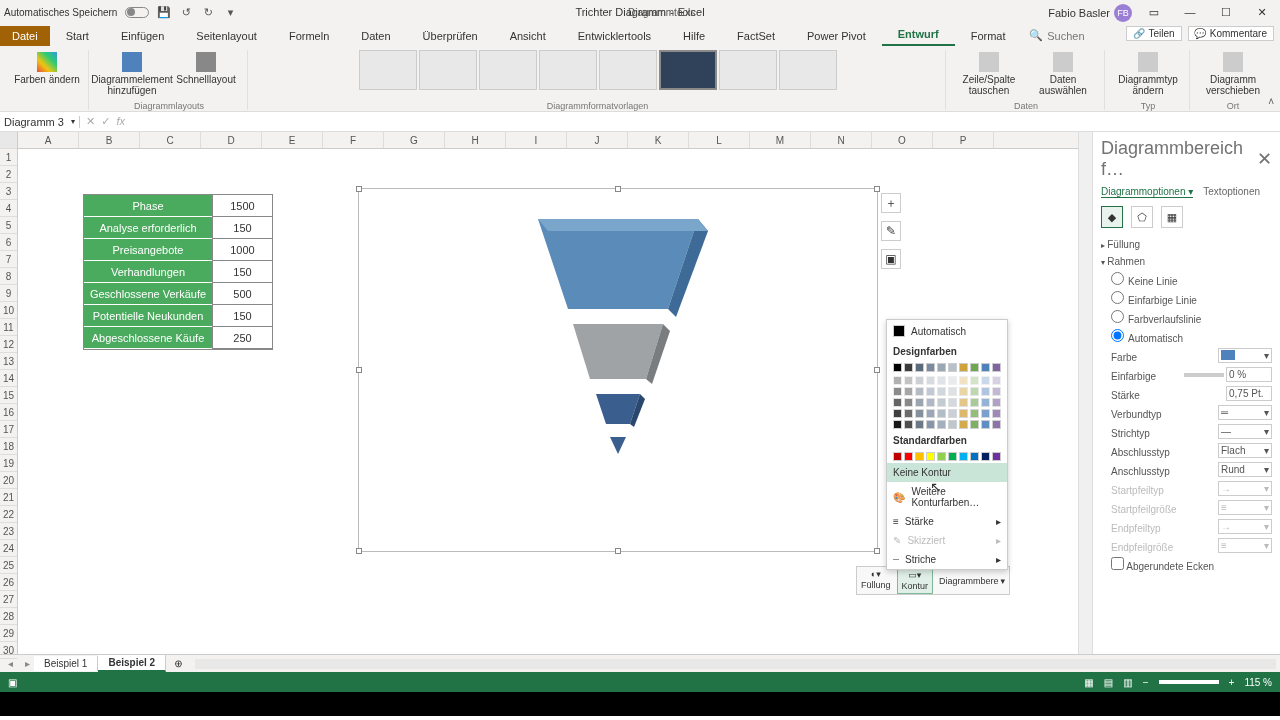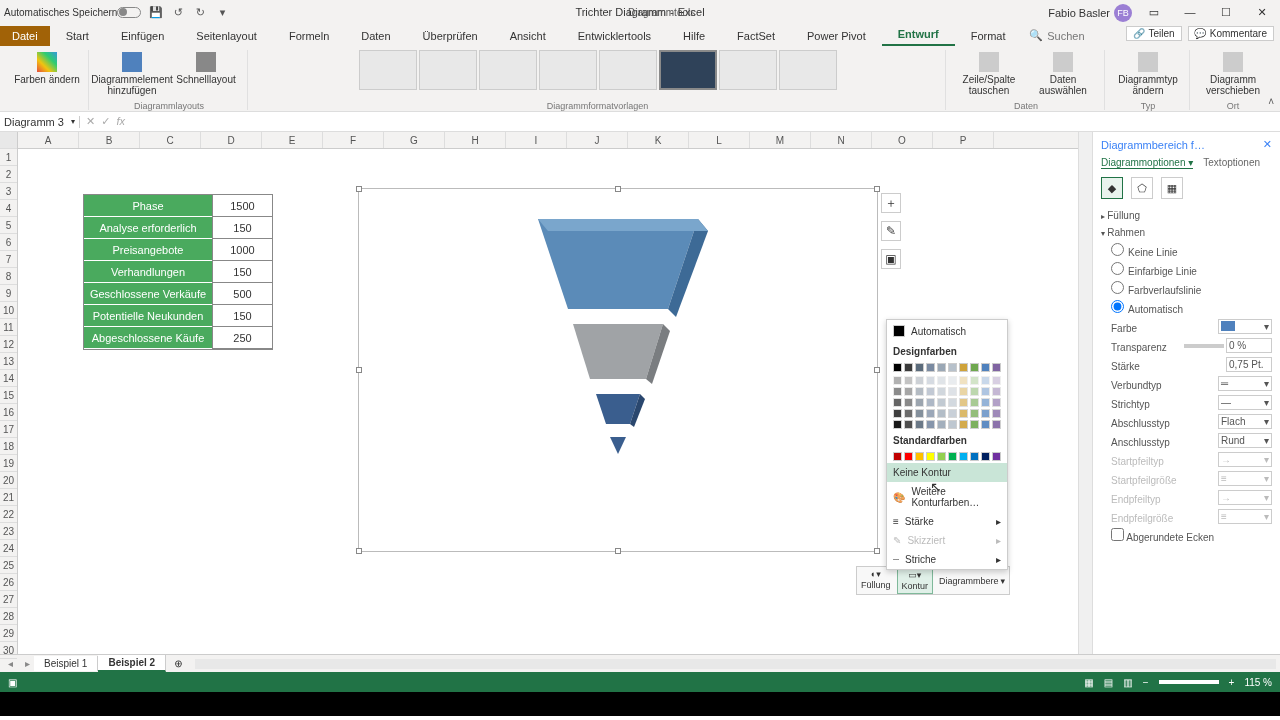--- a/index.html
+++ b/index.html
@@ -1,21 +1,21 @@
 <!DOCTYPE html>
 <html><head>
 <meta charset="utf-8">
 <style>
 * { box-sizing: border-box; margin: 0; padding: 0; font-family: "Segoe UI", Tahoma, sans-serif; }
 body { background: #fff; font-size: 11px; color: #333; width: 1280px; height: 720px; overflow: hidden; position: relative; }
 
 
 .titlebar { height: 24px; background: #f3f2f1; display: flex; align-items: center; padding: 0 4px; position: relative; }
 .titlebar .left { display: flex; align-items: center; gap: 8px; }
-.titlebar .autosave { display: flex; align-items: center; gap: 0; font-size: 10px; }
+.titlebar .autosave { display: flex; align-items: center; gap: 8px; font-size: 10px; }
 .toggle { width: 24px; height: 11px; border: 1px solid #888; border-radius: 6px; position: relative; display: inline-block; }
 .toggle::after { content: ''; position: absolute; left: 1px; top: 0px; width: 8px; height: 8px; background: #888; border-radius: 50%; }
 .qat-icon { width: 14px; height: 14px; display: inline-flex; align-items: center; justify-content: center; font-size: 11px; color: #555; }
 .titlebar .center { position: absolute; left: 50%; transform: translateX(-50%); display: flex; align-items: center; gap: 4px; font-size: 11px; }
 .titlebar .tooltab { position: absolute; left: 628px; font-size: 10px; color: #555; }
 .titlebar .right { margin-left: auto; display: flex; align-items: flex-end; gap: 8px; }
 .user-badge { display: flex; align-items: center; gap: 4px; font-size: 11px; }
 .avatar { width: 18px; height: 18px; border-radius: 50%; background: #9b7fd4; color: #fff; display: flex; align-items: center; justify-content: center; font-size: 9px; }
 .winbtn { width: 28px; height: 20px; display: flex; align-items: center; justify-content: center; color: #333; font-size: 11px; }
 
@@ -79,21 +79,21 @@
 .color-popup .menuitem .arrow { position: absolute; right: 6px; }
 .cursor-img { position: absolute; left: 912px; top: 330px; font-size: 14px; z-index: 10; pointer-events: none; }
 
 
 .mini-toolbar { position: absolute; left: 838px; top: 417px; display: flex; gap: 2px; background: #f8f8f8; border: 1px solid #ccc; z-index: 4; font-size: 9px; }
 .mini-toolbar .mb { padding: 2px 4px; display: flex; flex-direction: column; align-items: center; gap: 1px; }
 .mini-toolbar .mb.sel { border: 1px solid #7fb99a; background: #e0f0e8; }
 
 
 .format-pane { width: 188px; border-left: 1px solid #ddd; background: #fff; display: flex; flex-direction: column; font-size: 11px; }
-.format-pane .title { padding: 6px 8px; font-size: 11px; color: #3b82f6; display: flex; justify-content: space-between; align-items: center; }
+.format-pane .title { padding: 6px 8px; font-size: 18px; color: #737373; display: flex; justify-content: space-between; align-items: center; }
 .format-pane .subtabs { display: flex; gap: 10px; padding: 0 8px 4px; font-size: 10px; }
 .format-pane .subtabs .st { color: #666; cursor: pointer; }
 .format-pane .subtabs .st.active { color: #217346; border-bottom: 1px solid #217346; }
 .icon-tabs { display: flex; gap: 8px; padding: 4px 8px; }
 .icon-tabs .it { width: 22px; height: 22px; border: 1px solid #ccc; display: flex; align-items: center; justify-content: center; }
 .icon-tabs .it.active { border-color: #217346; background: #e8f3ed; }
 .fp-section { padding: 4px 8px; }
 .fp-section .sec-hdr { font-size: 10px; color: #555; padding: 3px 0; cursor: pointer; }
 .fp-section .sec-hdr::before { content: "▸ "; font-size: 8px; }
 .fp-section .sec-hdr.open::before { content: "▾ "; }
@@ -525,21 +525,21 @@
           <label><input type="radio" name="b" checked="" style=""><span>Automatisch</span></label>
         </div>
       <div class="fp-row">
           <span>Farbe</span>
           <span class="dd">
             <span style="width:14px;height:10px;background:#4f81bd;display:inline-block"></span>
             <span>▾</span>
           </span>
         </div>
       <div class="fp-row">
-          <span>Transparenz</span>
+          <span>Einfarbige</span>
           <span class="ctrl">
             <span style="width:40px;height:4px;background:#ccc;display:inline-block"></span>
             <span class="spin">0 %</span>
           </span>
         </div>
       <div class="fp-row">
           <span>Stärke</span>
           <span class="spin">0,75 Pt.</span>
         </div>
       <div class="fp-row">

